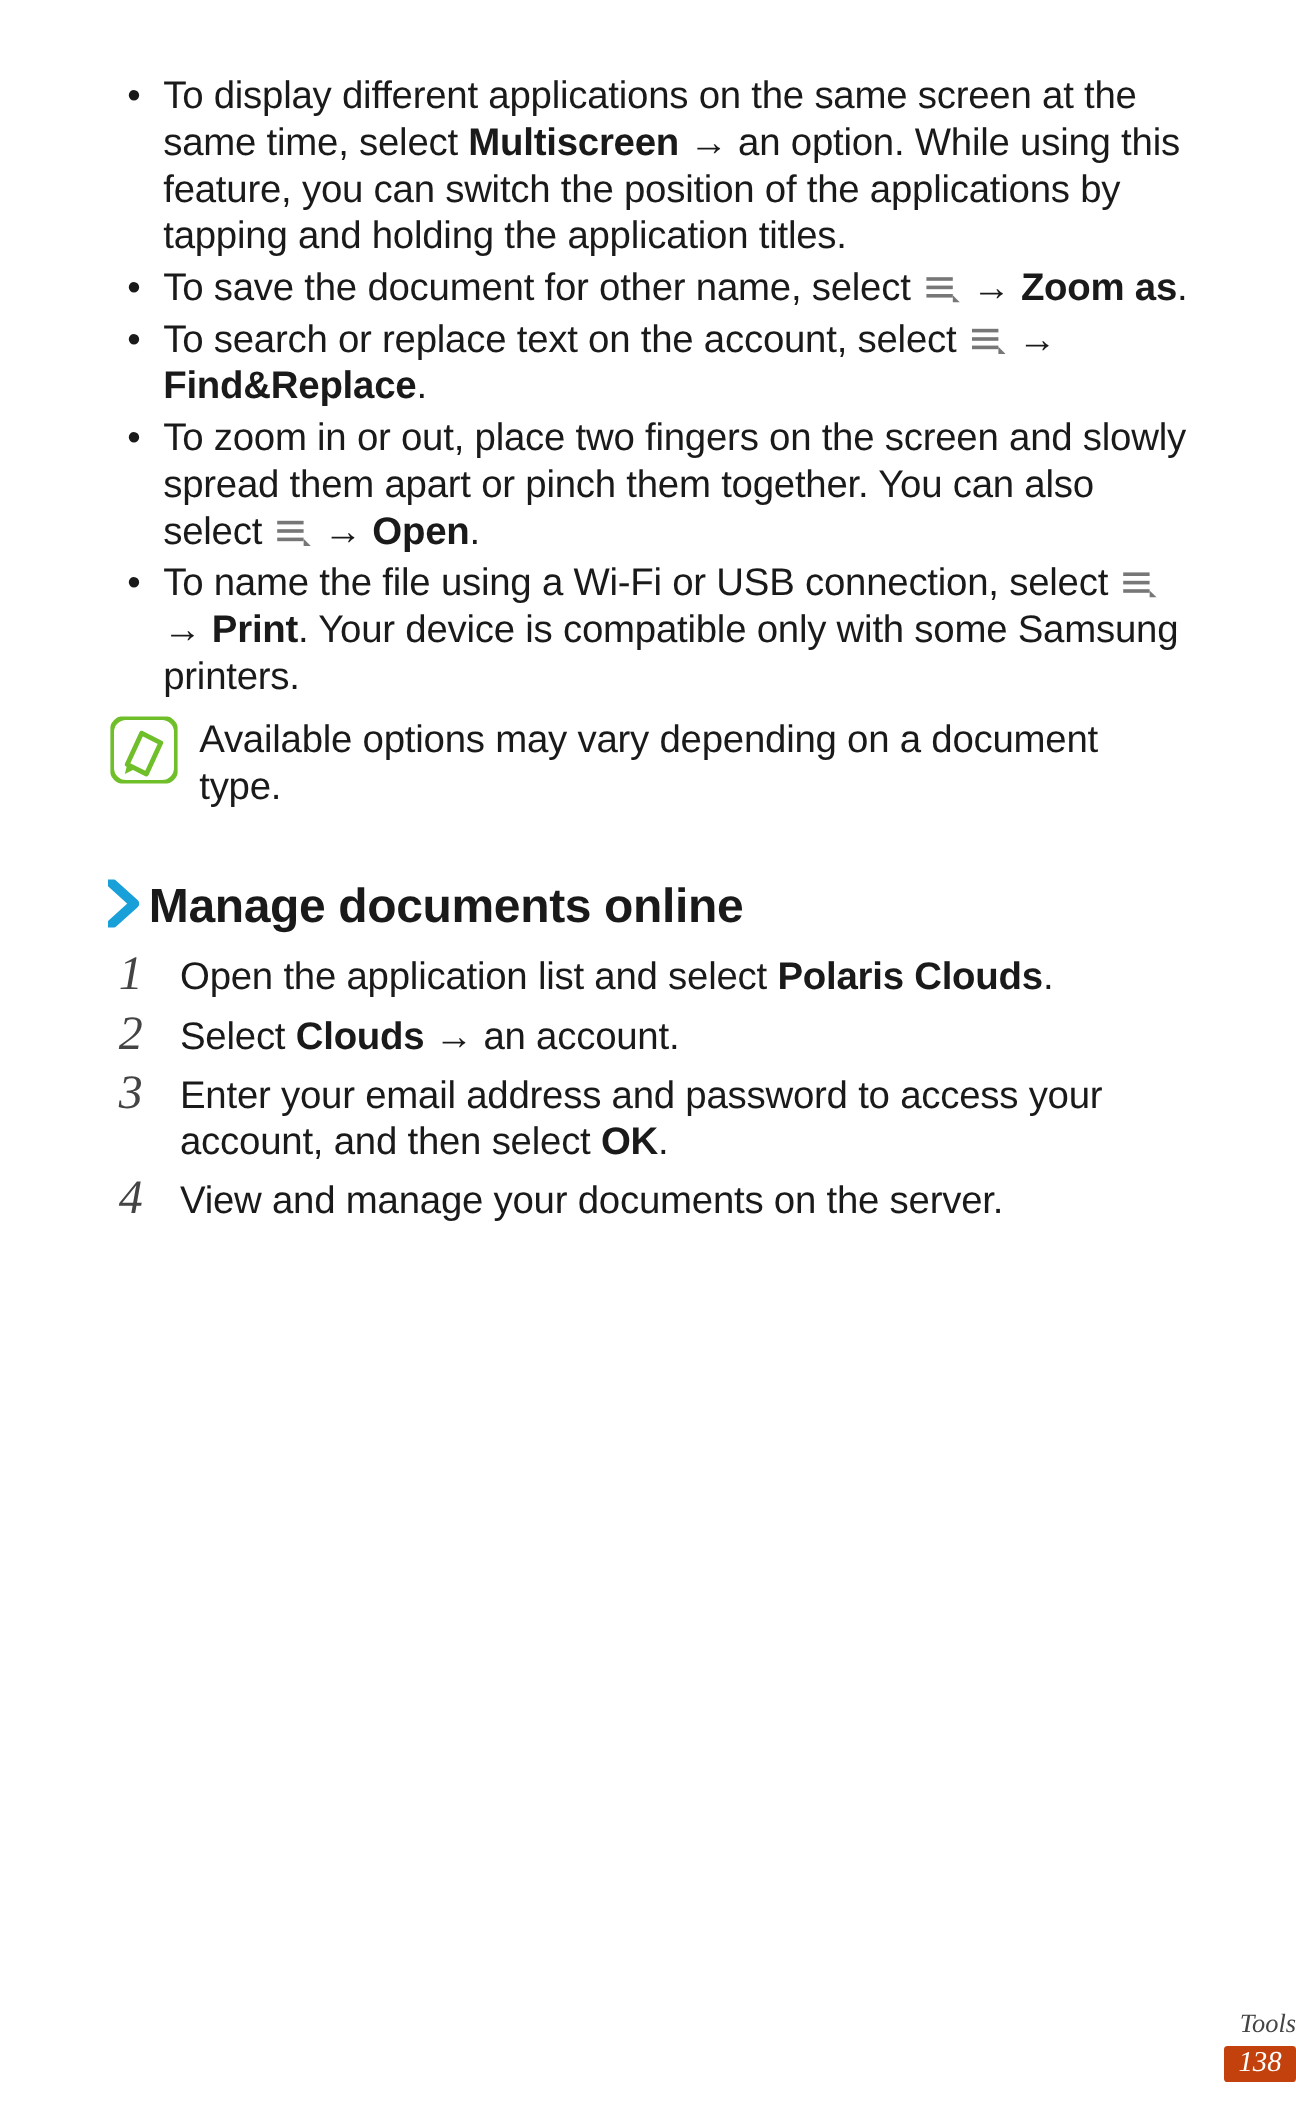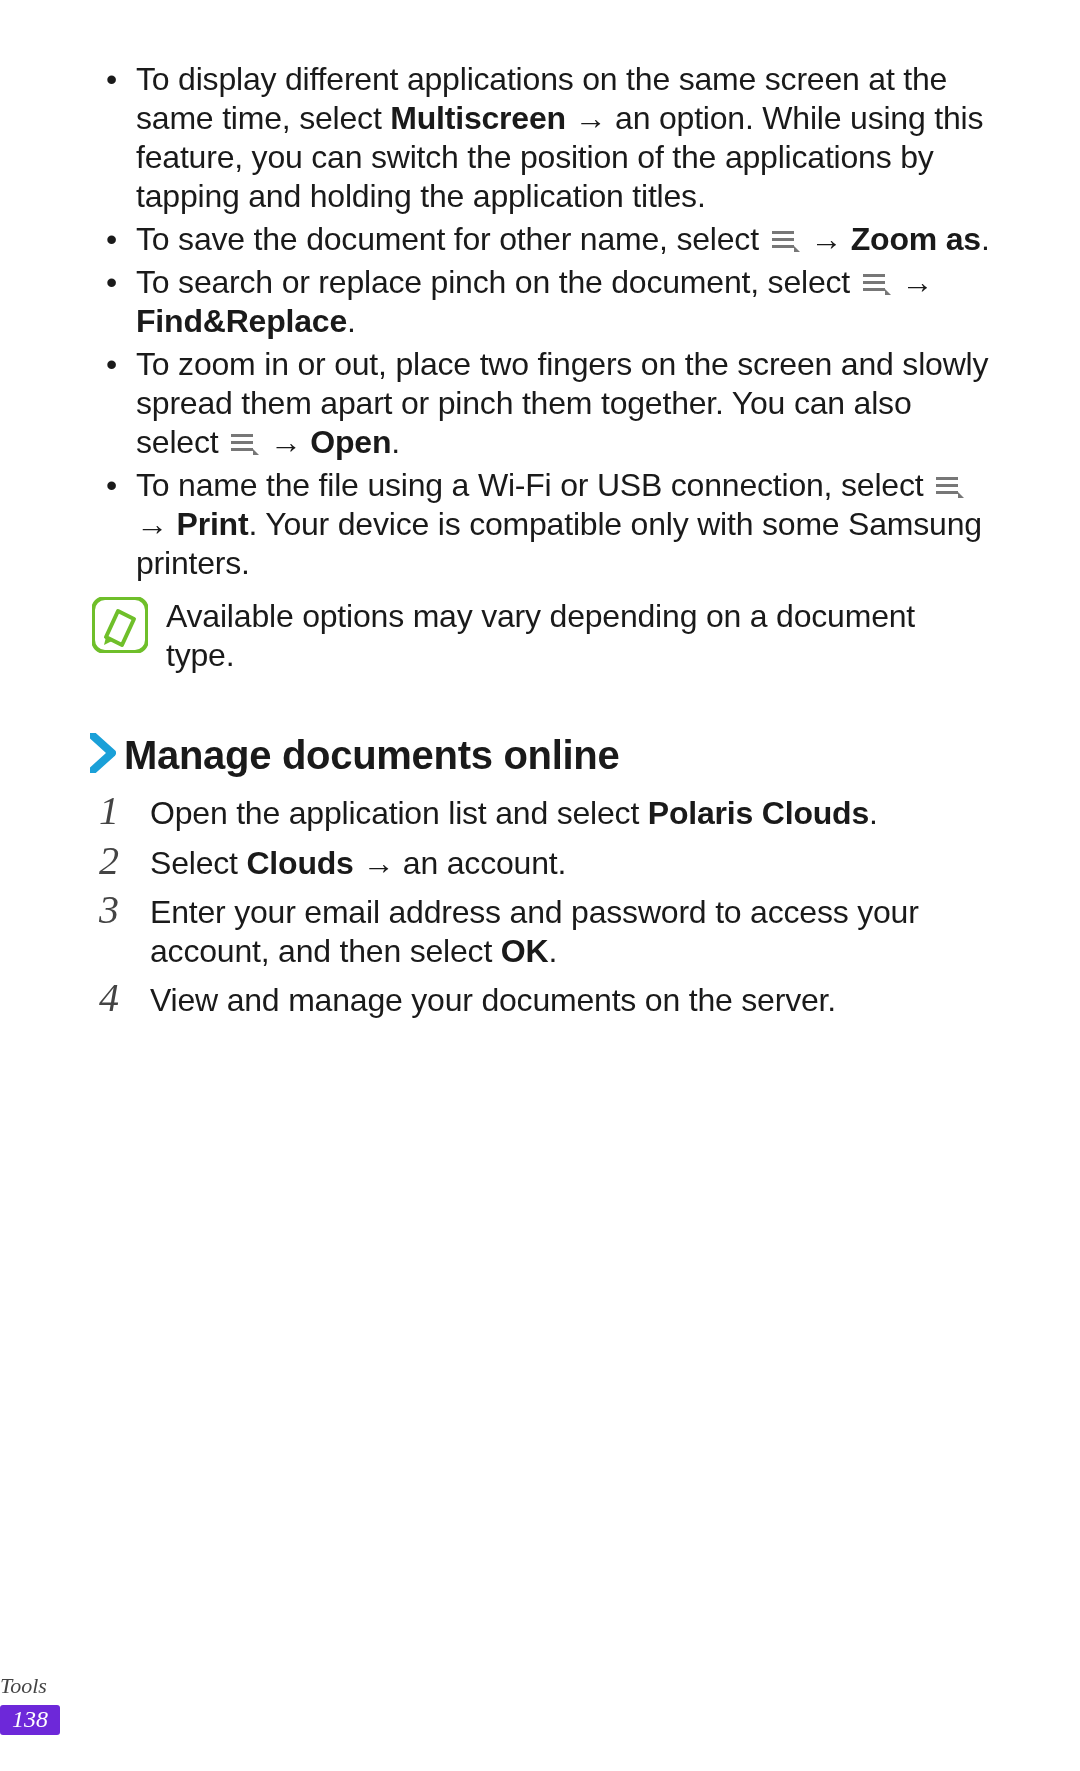--- a/index.html
+++ b/index.html
@@ -109,32 +109,32 @@
     font-size: 32px;
     line-height: 1.22;
     letter-spacing: -0.2px;
     padding-top: 4px;
   }
   .footer {
     position: absolute;
     left: 0;
     right: 0;
     bottom: 36px;
-    text-align: left;
+    text-align: right;
   }
   .footer-label {
     font-family: Georgia, "Times New Roman", serif;
     font-style: italic;
     font-size: 22px;
     color: #444;
     margin-bottom: 6px;
   }
   .page-badge {
     display: inline-block;
-    background: #6d28d9;
+    background: #c2410c;
     color: #fff;
     font-size: 24px;
     font-style: italic;
     font-family: Georgia, "Times New Roman", serif;
     padding: 1px 12px 3px 12px;
     border-radius: 3px;
     line-height: 1.1;
   }
 </style>
 </head>
@@ -151,21 +151,21 @@
     <li>
       <span>To save the document for other name, select </span><span class="menu-icon"><svg viewBox="0 0 30 24">
             <rect x="2" y="3" width="22" height="3" fill="#777"></rect>
             <rect x="2" y="10" width="22" height="3" fill="#777"></rect>
             <rect x="2" y="17" width="22" height="3" fill="#777"></rect>
             <path d="M24 18 L30 24 L24 24 Z" fill="#777"></path>
           </svg></span><span> → </span><span class="b">Zoom as</span><span>.</span>
     </li>
 
     <li>
-      <span>To search or replace pinch on the document, select </span><span class="menu-icon"><svg viewBox="0 0 30 24">
+      <span>To search or replace text on the account, select </span><span class="menu-icon"><svg viewBox="0 0 30 24">
             <rect x="2" y="3" width="22" height="3" fill="#777"></rect>
             <rect x="2" y="10" width="22" height="3" fill="#777"></rect>
             <rect x="2" y="17" width="22" height="3" fill="#777"></rect>
             <path d="M24 18 L30 24 L24 24 Z" fill="#777"></path>
           </svg></span><span> → </span><span class="b">Find&amp;Replace</span><span>.</span>
     </li>
 
     <li>
       <span>To zoom in or out, place two fingers on the screen and slowly spread them apart or pinch them together. You can also select </span><span class="menu-icon"><svg viewBox="0 0 30 24">
             <rect x="2" y="3" width="22" height="3" fill="#777"></rect>

